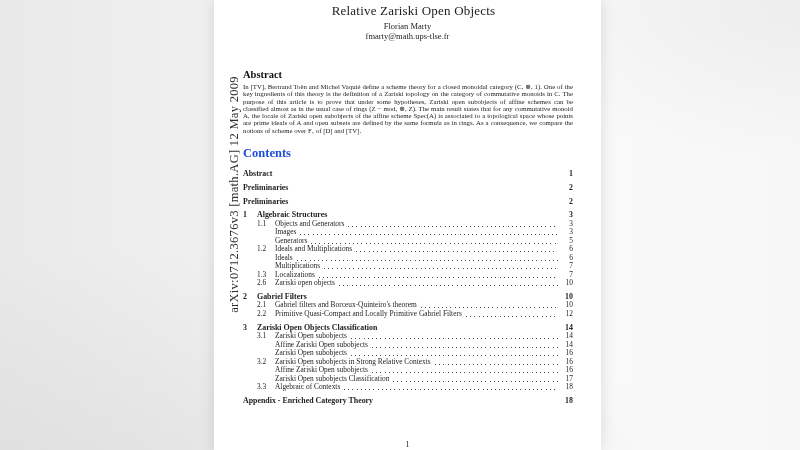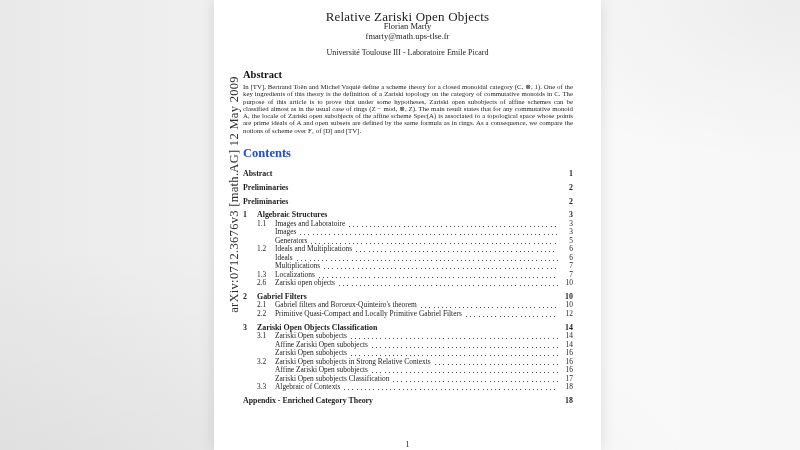--- a/index.html
+++ b/index.html
@@ -20,22 +20,22 @@
     background:#ffffff;
     box-shadow:0 0 14px rgba(0,0,0,0.12);
   }
   .watermark{
     position:absolute;left:-100px;top:187px;width:240px;height:15px;
     text-align:center;white-space:nowrap;
     transform:rotate(-90deg);
     font-size:12.5px;color:#2e2e2e;letter-spacing:0.3px;
   }
   .title{
-    position:absolute;top:9px;left:0;width:100%;text-align:center;
-    font-size:13px;color:#1b1b1b;letter-spacing:0.2px;
+    position:absolute;top:3px;left:0;width:100%;text-align:center;
+    font-size:13px;color:#1b1b1b;letter-spacing:0.2px;padding-left:6px;
   }
   .author{position:absolute;top:21px;left:0;width:100%;text-align:center;font-size:8.5px;color:#1b1b1b;}
   .email{position:absolute;top:31px;left:0;width:100%;text-align:center;font-size:8.5px;color:#1b1b1b;}
   .affiliation{position:absolute;top:48px;left:0;width:100%;text-align:center;font-size:8px;color:#1b1b1b;}
   .abstract-heading{
     position:absolute;left:29px;top:69px;
     font-size:10.5px;font-weight:bold;color:#111;
   }
   .abstract-text{
     position:absolute;left:29px;top:83px;width:330px;
@@ -71,21 +71,20 @@
 </style>
 </head>
 <body>
 
 <div class="bg">
   <div class="page">
     <div class="watermark">arXiv:0712.3676v3  [math.AG]  12 May 2009</div>
     <div class="title">Relative Zariski Open Objects</div>
     <div class="author">Florian Marty</div>
     <div class="email">fmarty@math.ups-tlse.fr</div>
-    <div class="affiliation">Université Toulouse III - Laboratoire Emile Picard</div>
     <div class="abstract-heading">Abstract</div>
     <div class="abstract-text">In [TV], Bertrand Toën and Michel Vaquié define a scheme theory for a closed monoidal category (C, ⊗, 1). One of the key ingredients of this theory is the definition of a Zariski topology on the category of commutative monoids in C. The purpose of this article is to prove that under some hypotheses, Zariski open subobjects of affine schemes can be classified almost as in the usual case of rings (Z − mod, ⊗, Z). The main result states that for any commutative monoid A, the locale of Zariski open subobjects of the affine scheme Spec(A) is associated to a topological space whose points are prime ideals of A and open subsets are defined by the same formula as in rings. As a consequence, we compare the notions of scheme over F₁ of [D] and [TV].</div>
     <div class="contents-heading">Contents</div>
     <div class="toc" id="toc">
         <div class="toc-row section">
           <span class="toc-title">Abstract</span>
           <span class="toc-fill"></span>
           <span class="toc-page">1</span>
         </div>
         <div class="toc-row section">
@@ -99,21 +98,21 @@
           <span class="toc-page">2</span>
         </div>
         <div class="toc-row section">
           <span class="toc-num">1</span>
           <span class="toc-title">Algebraic Structures</span>
           <span class="toc-fill"></span>
           <span class="toc-page">3</span>
         </div>
         <div class="toc-row subsection">
           <span class="toc-num">1.1</span>
-          <span class="toc-title">Images and Laboratoire</span>
+          <span class="toc-title">Objects and Generators</span>
           <span class="toc-dots"></span>
           <span class="toc-page">3</span>
         </div>
         <div class="toc-row subsubsection">
           <span class="toc-title">Images</span>
           <span class="toc-dots"></span>
           <span class="toc-page">3</span>
         </div>
         <div class="toc-row subsubsection">
           <span class="toc-title">Generators</span>

